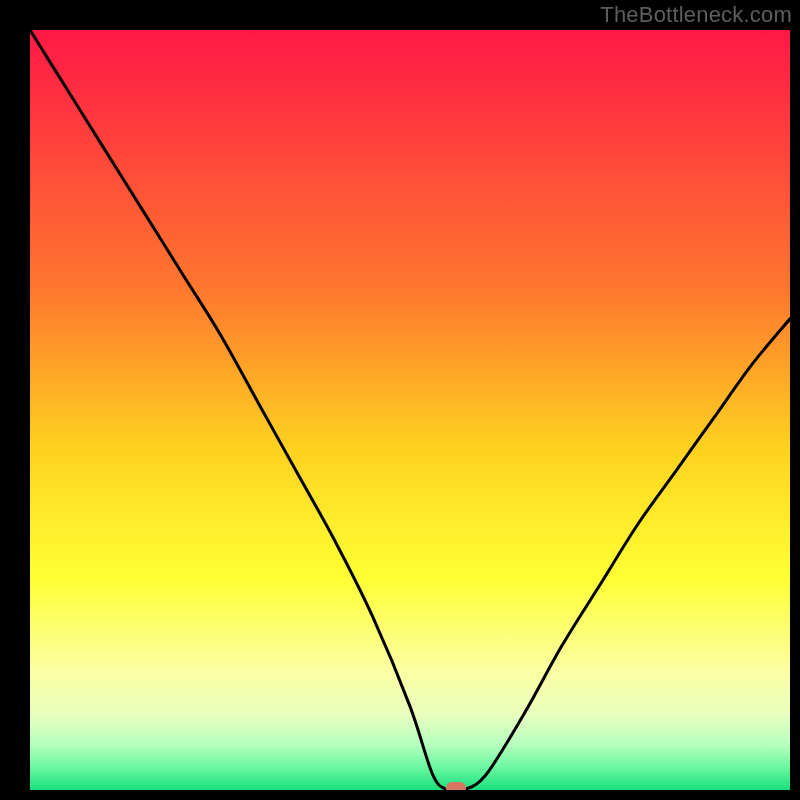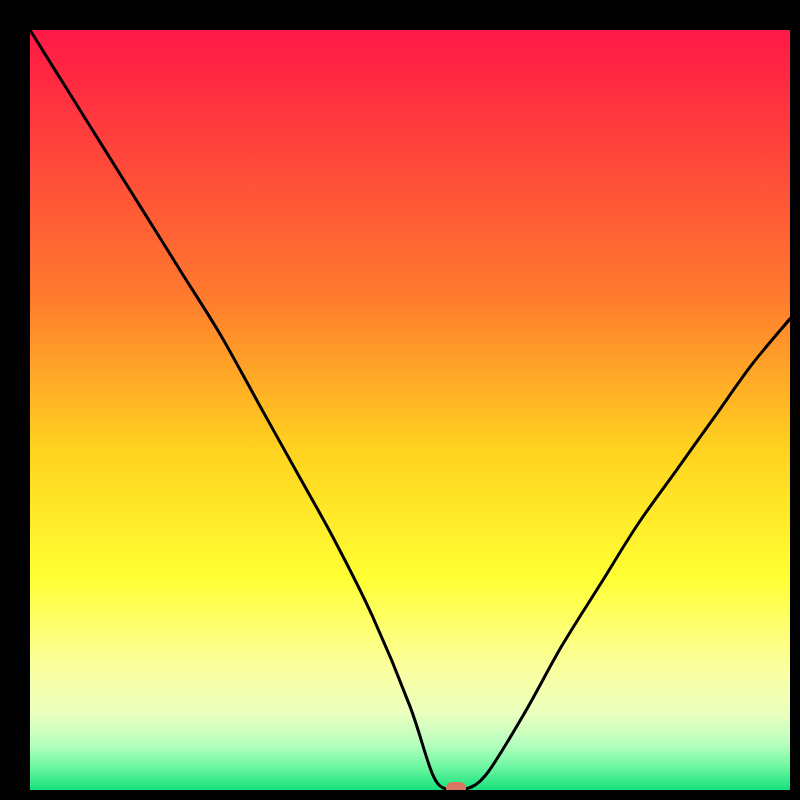--- a/index.html
+++ b/index.html
@@ -52,20 +52,21 @@
     height: 12px;
     background: #d97763;
     border-radius: 6px;
     transform: translate(-50%, -50%);
   }
 </style>
 </head>
 <body>
 
 <div class="container">
+  <div class="watermark">TheBottleneck.com</div>
   <div class="plot-frame">
     <div class="gradient" style="background: linear-gradient(rgb(255, 24, 70) 0%, rgb(255, 122, 46) 35%, rgb(255, 210, 31) 55%, rgb(255, 255, 51) 72%, rgb(251, 255, 160) 84%, rgb(234, 255, 190) 90%, rgb(182, 255, 191) 94%, rgb(108, 247, 161) 97%, rgb(24, 224, 124) 100%);"></div>
     <svg class="curve" viewBox="0 0 760 760" preserveAspectRatio="none">
       <path fill="none" stroke="#000" stroke-width="3" stroke-linejoin="round" stroke-linecap="round" d="M 0.0 0.0 C 6.3 10.1, 25.3 40.5, 38.0 60.8 C 50.7 81.1, 63.3 101.3, 76.0 121.6 C 88.7 141.9, 101.3 162.1, 114.0 182.4 C 126.7 202.7, 139.3 222.9, 152.0 243.2 C 164.7 263.5, 177.3 282.5, 190.0 304.0 C 202.7 325.5, 215.3 349.6, 228.0 372.4 C 240.7 395.2, 253.3 418.0, 266.0 440.8 C 278.7 463.6, 291.3 485.1, 304.0 509.2 C 316.7 533.3, 329.3 557.3, 342.0 585.2 C 354.7 613.1, 369.9 649.8, 380.0 676.4 C 390.1 703.0, 396.5 730.9, 402.8 744.8 C 409.1 758.7, 412.9 757.5, 418.0 760.0 C 423.1 762.5, 426.9 762.5, 433.2 760.0 C 439.5 757.5, 445.9 757.5, 456.0 744.8 C 466.1 732.1, 481.3 705.5, 494.0 684.0 C 506.7 662.5, 519.3 637.1, 532.0 615.6 C 544.7 594.1, 557.3 575.1, 570.0 554.8 C 582.7 534.5, 595.3 513.0, 608.0 494.0 C 620.7 475.0, 633.3 458.5, 646.0 440.8 C 658.7 423.1, 671.3 405.3, 684.0 387.6 C 696.7 369.9, 709.3 350.9, 722.0 334.4 C 734.7 317.9, 753.7 296.4, 760.0 288.8"></path>
     </svg>
     <div class="marker" style="left: 425.6px; top: 757.72px;"></div>
   </div>
 </div>
 
 </body></html>

